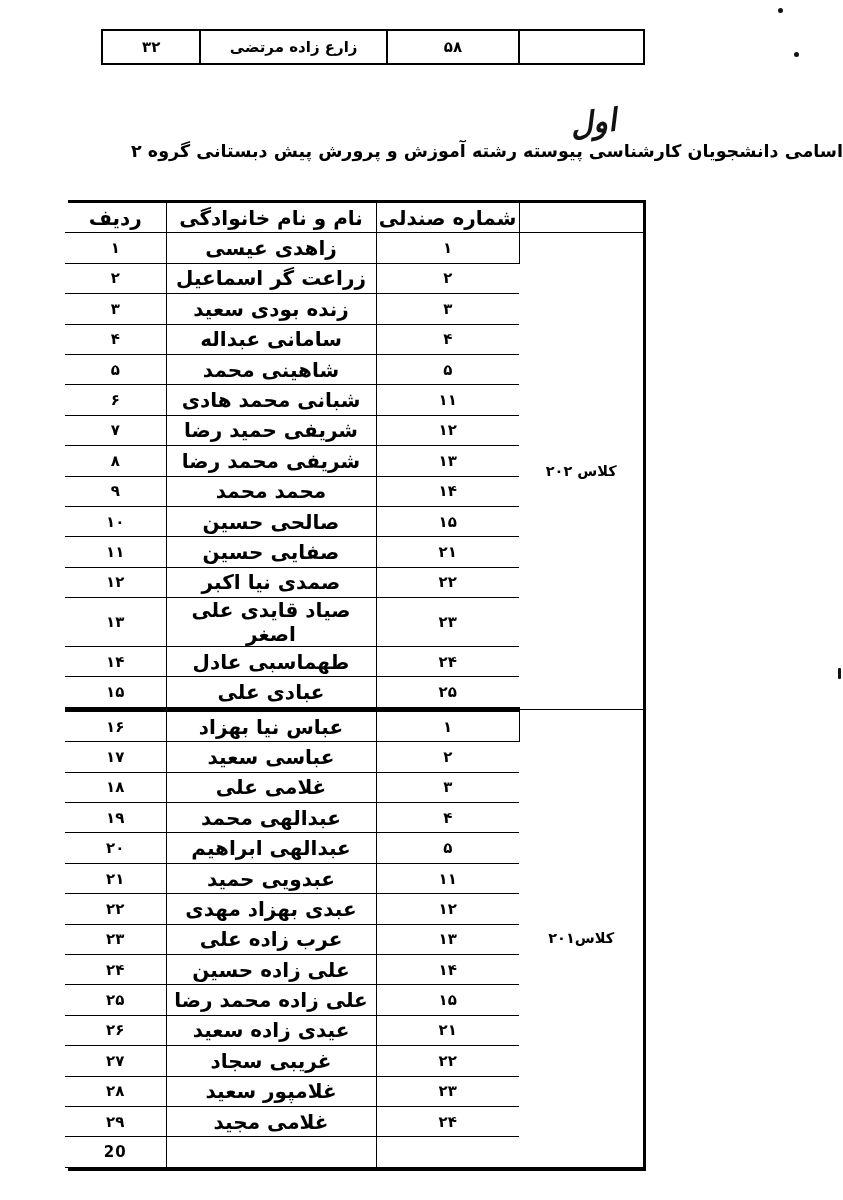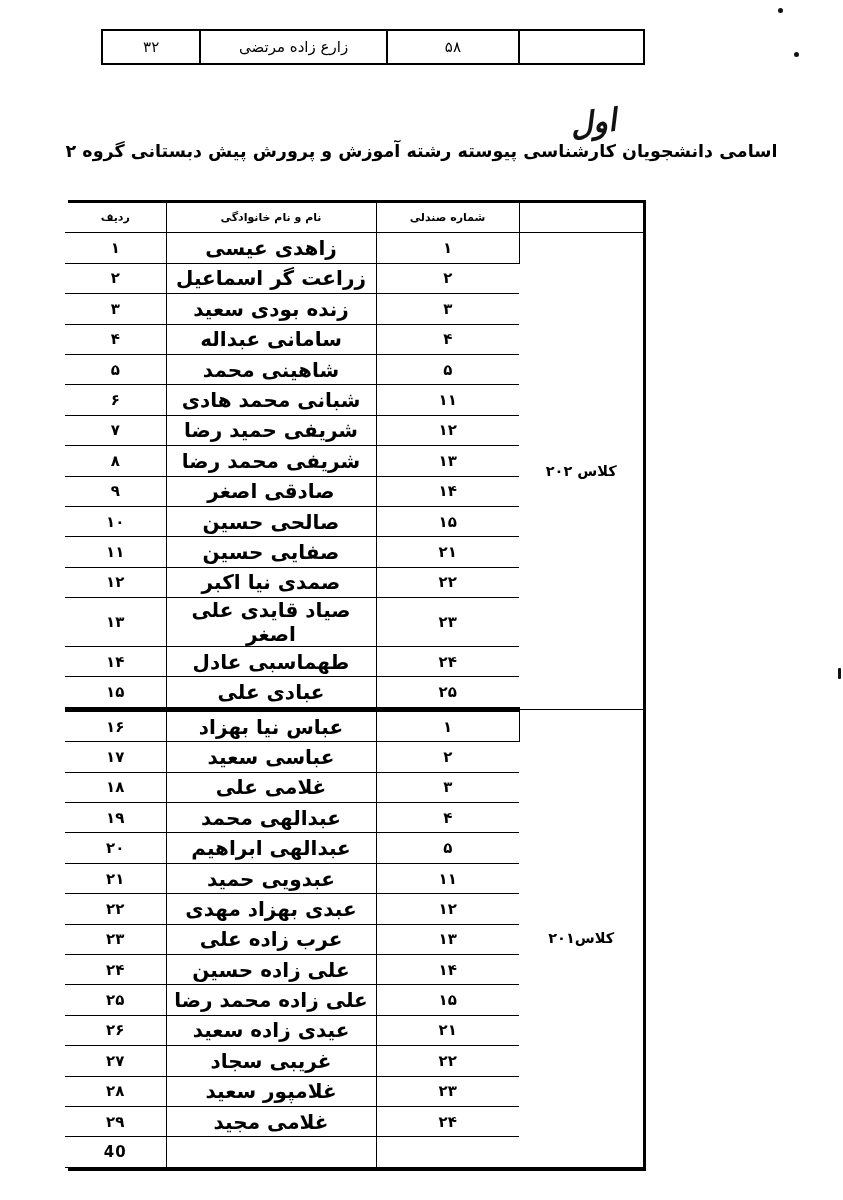--- a/index.html
+++ b/index.html
@@ -37,21 +37,21 @@
     box-sizing: border-box;
     background: #fff;
   }
   .top-fragment .tf-cell {
     border-left: 2px solid #000;
     box-sizing: border-box;
     display: flex;
     align-items: center;
     justify-content: center;
     font-size: 15px;
-    font-weight: normal;
+    font-weight: bold;
     letter-spacing: 0.5px;
   }
   .top-fragment .tf-cell:last-child { border-left: none; }
   .tf-blank { width: 126px; }
   .tf-seat  { width: 133px; }
   .tf-name  { width: 188px; font-size: 14.5px; }
   .tf-row   { width: 97px; }
 
   
   .title-block {
@@ -82,20 +82,21 @@
     color: #111;
     pointer-events: none;
     letter-spacing: -2px;
   }
   .title-line-2 {
     margin-top: 22px;
     font-size: 17.5px;
     font-weight: bold;
     white-space: nowrap;
     letter-spacing: 0px;
+    text-align: right;
   }
 
   
   .main-table-wrap {
     position: absolute;
     left: 68px;
     top: 200px;
     width: 578px;
     border: 3px solid #000;
     box-sizing: border-box;
@@ -115,21 +116,21 @@
     font-size: 14.5px;
     font-weight: bold;
     font-family: "DejaVu Sans", "Liberation Sans", sans-serif;
     background: #fff;
   }
   col.c-class { width: 124px; }
   col.c-seat  { width: 143px; }
   col.c-name  { width: 210px; }
   col.c-row   { width: 101px; }
 
-  table.main th { font-size: 11px; }
+  table.main th { font-size: 20px; }
   table.main td.name-cell { font-size: 20px; letter-spacing: 0px; }
   table.main td.num-cell { font-size: 15px; letter-spacing: 1px; }
 
   td.class-cell {
     font-size: 17px;
     font-weight: bold;
     letter-spacing: 0px;
     vertical-align: middle;
   }
   td.class-cell.left-open {
@@ -236,21 +237,21 @@
             <td class="name-cell">شریفی حمید رضا</td>
             <td class="num-cell">۷</td>
           </tr>
           <tr>
             <td class="num-cell">۱۳</td>
             <td class="name-cell">شریفی محمد رضا</td>
             <td class="num-cell">۸</td>
           </tr>
           <tr>
             <td class="num-cell">۱۴</td>
-            <td class="name-cell">صادقی اصغر</td>
+            <td class="name-cell">محمد محمد</td>
             <td class="num-cell">۹</td>
           </tr>
           <tr>
             <td class="num-cell">۱۵</td>
             <td class="name-cell">صالحی حسین</td>
             <td class="num-cell">۱۰</td>
           </tr>
           <tr>
             <td class="num-cell">۲۱</td>
             <td class="name-cell">صفایی حسین</td>
@@ -343,21 +344,21 @@
             <td class="num-cell">۲۸</td>
           </tr>
           <tr>
             <td class="num-cell">۲۴</td>
             <td class="name-cell">غلامی مجید</td>
             <td class="num-cell">۲۹</td>
           </tr>
           <tr>
             <td class="num-cell"></td>
             <td class="name-cell"></td>
-            <td class="num-cell">40</td>
+            <td class="num-cell">20</td>
           </tr>
         </tbody>
     </table>
   </div>
 
   <div class="speck speck-1"></div>
   <div class="speck speck-2"></div>
   <div class="speck speck-3"></div>
 
 </div>

